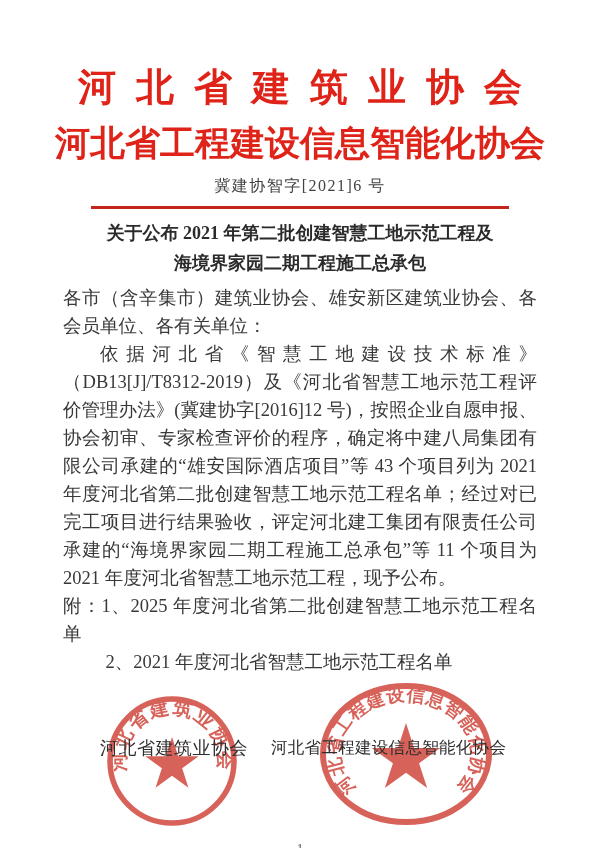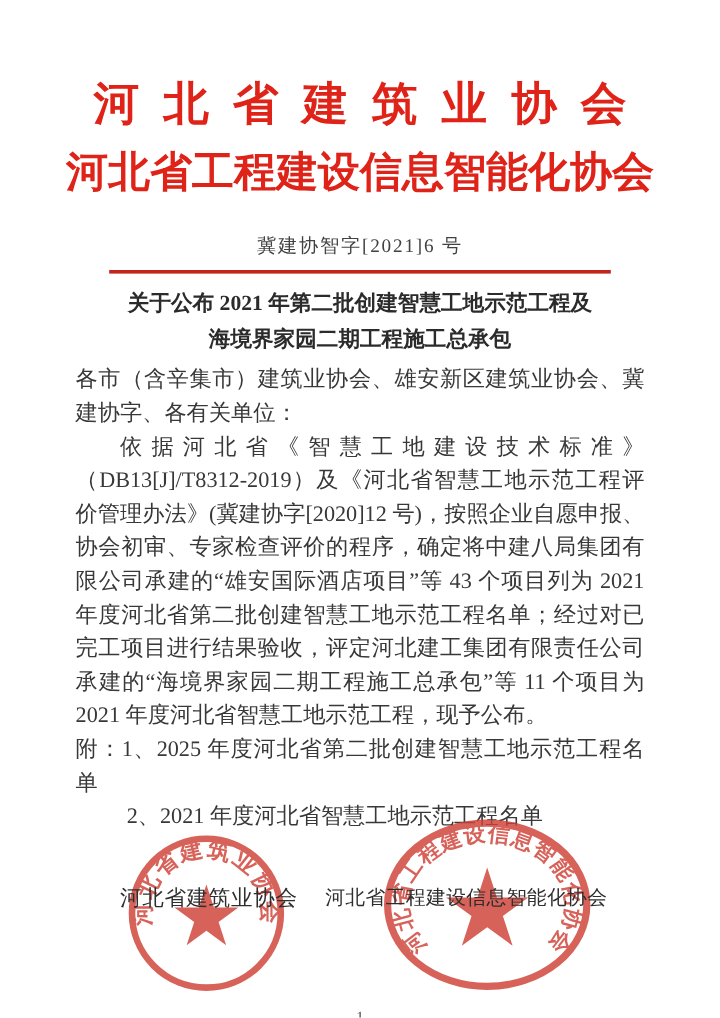--- a/index.html
+++ b/index.html
@@ -16,21 +16,21 @@
     color:var(--header-red,#df2318);
     letter-spacing:20px;padding-left:20px;white-space:nowrap;
   }
   .org2{
     margin:17px 0 0;text-align:center;
     font-size:35px;line-height:1.1;font-weight:bold;
     color:var(--header-red,#df2318);
     letter-spacing:0;white-space:nowrap;
   }
   .doc-number{
-    margin-top:32px;text-align:center;
+    margin-top:13px;text-align:center;
     font-size:16px;color:#424242;letter-spacing:1.5px;
   }
   .red-rule{
     width:418px;height:3px;margin:9px auto 0;
     background:var(--rule-red,#c3241c);
   }
   
   .title{
     margin-top:9px;text-align:center;
     font-size:18px;font-weight:bold;line-height:30px;color:#2b2b2b;
@@ -73,22 +73,22 @@
   <div class="org2">河北省工程建设信息智能化协会</div>
   <div class="doc-number">冀建协智字[2021]6 号</div>
   <div class="red-rule"></div>
 
   <div class="title">
     <div>关于公布 2021 年第二批创建智慧工地示范工程及</div>
     <div>海境界家园二期工程施工总承包</div>
   </div>
 
   <div class="body">
-    <p>各市（含辛集市）建筑业协会、雄安新区建筑业协会、冀建协字、各有关单位：</p>
-    <p class="p-indent">依据河北省《智慧工地建设技术标准》（DB13[J]/T8312-2019）及《河北省智慧工地示范工程评价管理办法》(冀建协字[2020]12 号)，按照企业自愿申报、协会初审、专家检查评价的程序，确定将中建八局集团有限公司承建的“雄安国际酒店项目”等 43 个项目列为 2021 年度河北省第二批创建智慧工地示范工程名单；经过对已完工项目进行结果验收，评定河北建工集团有限责任公司承建的“海境界家园二期工程施工总承包”等 11 个项目为 2021 年度河北省智慧工地示范工程，现予公布。</p>
+    <p>各市（含辛集市）建筑业协会、雄安新区建筑业协会、各会员单位、各有关单位：</p>
+    <p class="p-indent">依据河北省《智慧工地建设技术标准》（DB13[J]/T8312-2019）及《河北省智慧工地示范工程评价管理办法》(冀建协字[2016]12 号)，按照企业自愿申报、协会初审、专家检查评价的程序，确定将中建八局集团有限公司承建的“雄安国际酒店项目”等 43 个项目列为 2021 年度河北省第二批创建智慧工地示范工程名单；经过对已完工项目进行结果验收，评定河北建工集团有限责任公司承建的“海境界家园二期工程施工总承包”等 11 个项目为 2021 年度河北省智慧工地示范工程，现予公布。</p>
     <p>附：1、2025 年度河北省第二批创建智慧工地示范工程名单</p>
     <p class="attach2">2、2021 年度河北省智慧工地示范工程名单</p>
   </div>
 
   <svg class="seal seal-left" width="136" height="136" viewBox="0 0 136 136">
     <circle cx="68" cy="67" r="62" fill="none" stroke="#cf4036" stroke-width="5.5"></circle>
     <polygon fill="#cf4036" transform="translate(68,71)" points="0,-28 6.29,-8.65 26.63,-8.65 10.17,3.30 16.46,22.65 0,10.70 -16.46,22.65 -10.17,3.30 -26.63,-8.65 -6.29,-8.65"></polygon>
     <defs>
       <path id="arcL" d="M 22.6 79.2 A 47 47 0 1 1 113.4 79.2"></path>
     </defs>

